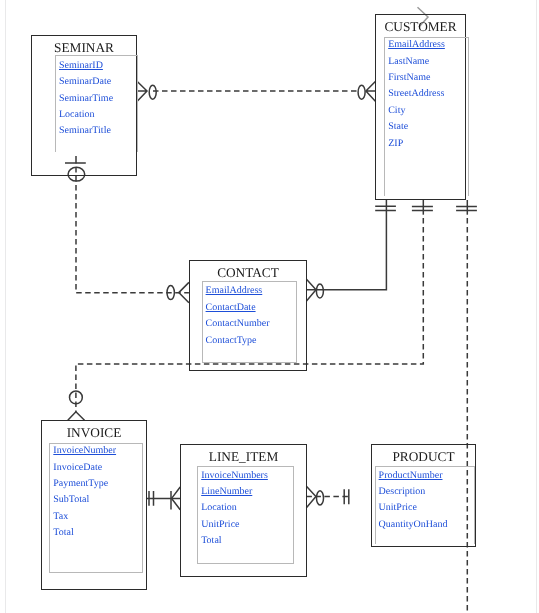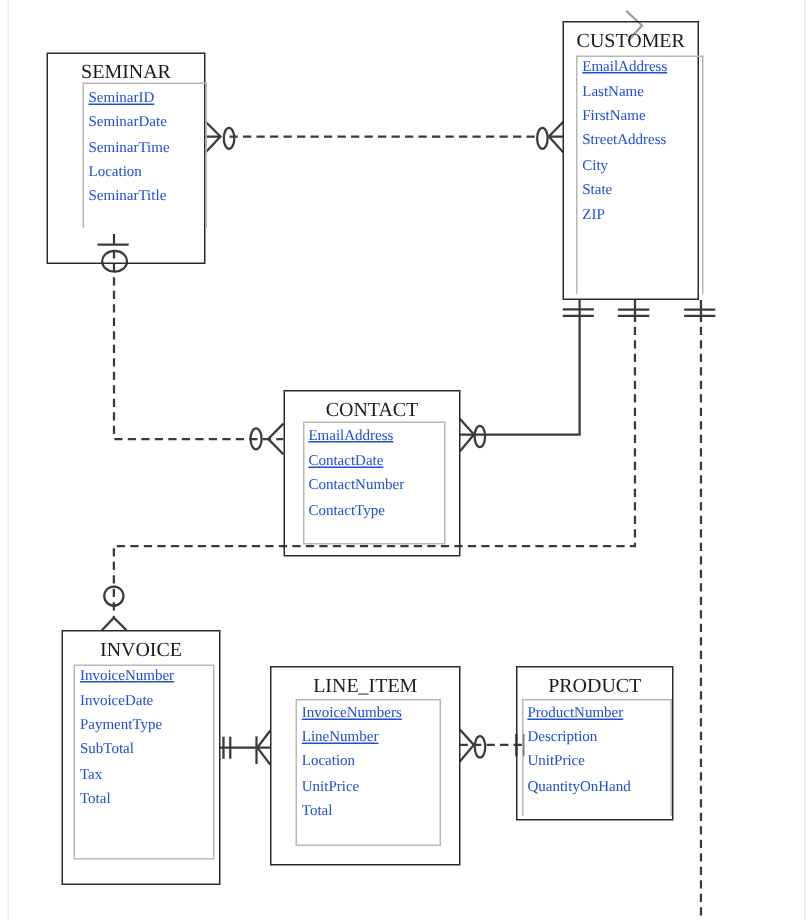--- a/index.html
+++ b/index.html
@@ -116,21 +116,21 @@
       <div class="attrs" style="left: 16.2px; top: 21px; width: 96.4px; height: 98.2px;">
         <div class="attrlines" style="margin-top: 0.5px;">
           <div class="attr k">InvoiceNumbers</div>
           <div class="attr k">LineNumber</div>
           <div class="attr">Location</div>
           <div class="attr">UnitPrice</div>
           <div class="attr">Total</div>
         </div>
       </div>
     </div>
-    <div class="entity" style="left: 344px; top: 444px; width: 105px; height: 103px; padding-left: 40px;">
+    <div class="entity" style="left: 371px; top: 444px; width: 105px; height: 103px; padding-left: 40px;">
       <div class="etitle" style="top: 4.5px;">PRODUCT</div>
       <div class="attrs openbottom" style="left: 2.6px; top: 21px; width: 100px; height: 78px;">
         <div class="attrlines" style="margin-top: 0.5px;">
           <div class="attr k">ProductNumber</div>
           <div class="attr">Description</div>
           <div class="attr">UnitPrice</div>
           <div class="attr">QuantityOnHand</div>
         </div>
       </div>
     </div>

